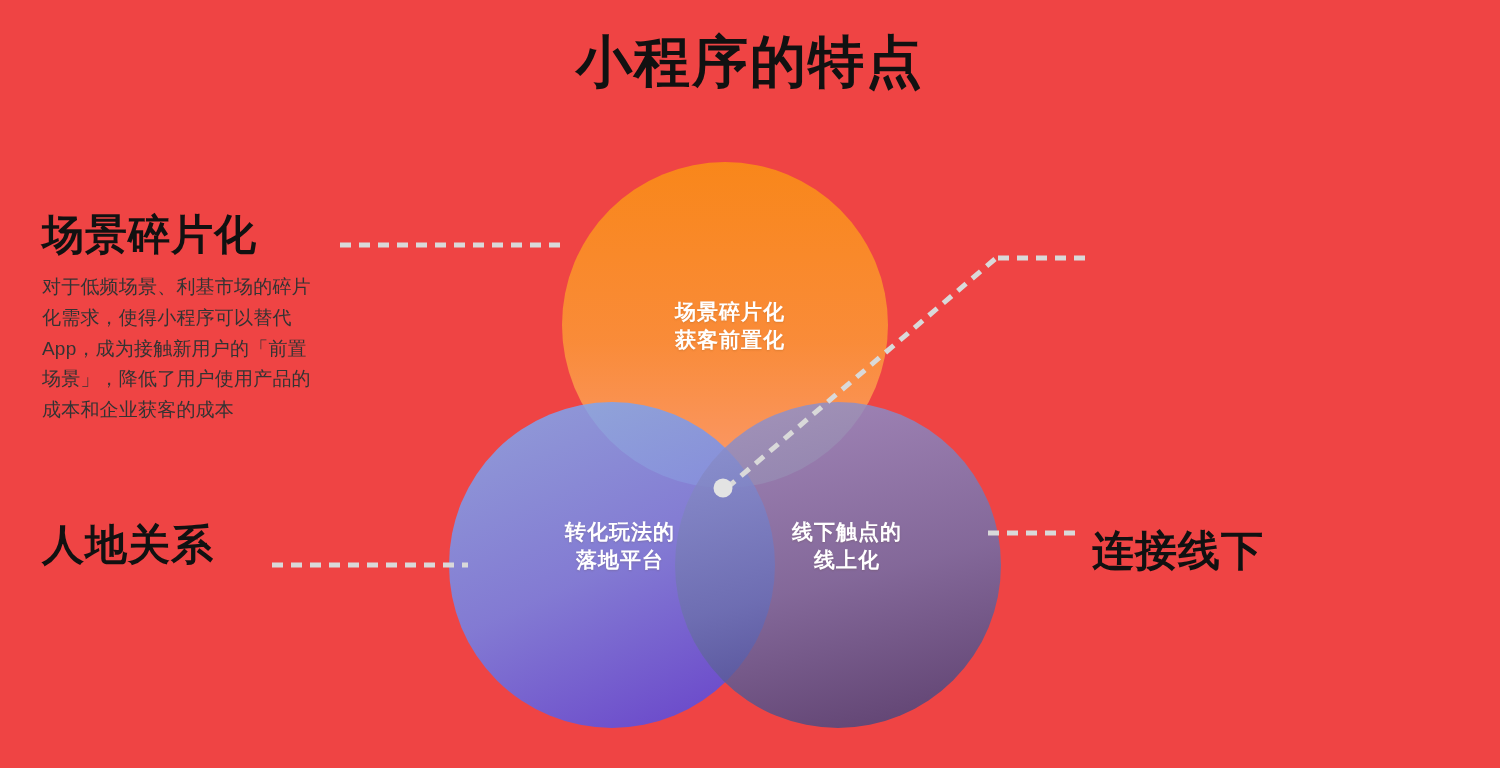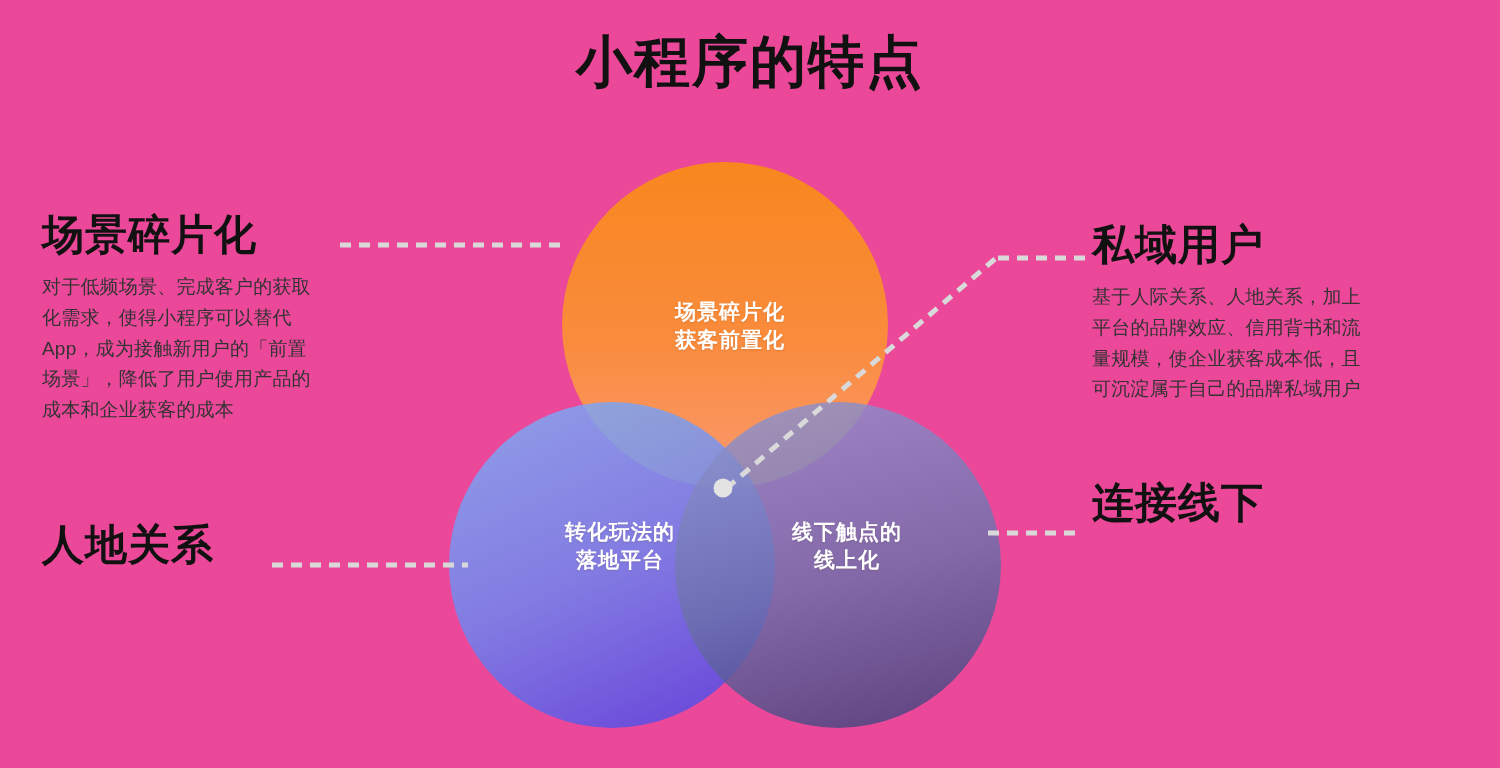--- a/index.html
+++ b/index.html
@@ -2,21 +2,21 @@
 <html><head>
 <meta charset="utf-8">
 <style>
   * { margin:0; padding:0; box-sizing:border-box; }
   html,body {
     width:1500px; height:768px;
     background:#ffffff;
     font-family:"Liberation Sans","DejaVu Sans",sans-serif;
     overflow:hidden;
   }
-  #page { position:relative; width:1500px; height:768px; background:#ec4899;padding-left:20px; }
+  #page { position:relative; width:1500px; height:768px; background:#ef4444;padding-left:20px; }
 
   
   .page-title {
     position:absolute; left:0; top:30px; width:1500px;
     text-align:center;
     font-size:56px; font-weight:bold; color:#111;
     letter-spacing:2px;
     line-height:1.15;
   }
 
@@ -51,21 +51,21 @@
     font-size:19px; color:#333;
     line-height:1.62;
     letter-spacing:.2px;
     white-space:pre-line;
   }
   .block.right { text-align:left; }
 
   #blk-tl { left:42px;   top:212px; width:400px; }
   #blk-bl { left:42px;   top:522px; width:400px; }
   #blk-tr { left:1092px; top:222px; width:390px; }
-  #blk-br { left:1092px; top:480px; width:390px; }
+  #blk-br { left:1092px; top:528px; width:390px; }
 
   
   .connectors { position:absolute; left:0; top:0; width:1500px; height:768px; pointer-events:none; }
 </style>
 </head>
 <body>
 
 <div id="page">
 
   <div class="page-title">小程序的特点</div>
@@ -111,36 +111,29 @@
       <line x1="272" y1="565" x2="468" y2="565"></line>
       <line x1="1085" y1="258" x2="998" y2="258"></line>
       <line x1="995" y1="259" x2="728" y2="487"></line>
       <line x1="988" y1="533" x2="1082" y2="533"></line>
     </g>
     <circle cx="723" cy="488" r="9.5" fill="#E3E3E3"></circle>
   </svg>
 
   <div class="block" id="blk-tl">
     <h2>场景碎片化</h2>
-    <p>对于低频场景、完成客户的获取
+    <p>对于低频场景、利基市场的碎片
 化需求，使得小程序可以替代
 App，成为接触新用户的「前置
 场景」，降低了用户使用产品的
 成本和企业获客的成本</p>
   </div>
 
   <div class="block" id="blk-bl">
     <h2>人地关系</h2>
   </div>
 
-  <div class="block right" id="blk-tr">
-    <h2>私域用户</h2>
-    <p>基于人际关系、人地关系，加上
-平台的品牌效应、信用背书和流
-量规模，使企业获客成本低，且
-可沉淀属于自己的品牌私域用户</p>
-  </div>
 
   <div class="block right" id="blk-br">
     <h2>连接线下</h2>
   </div>
 
 </div>
 
 </body></html>

